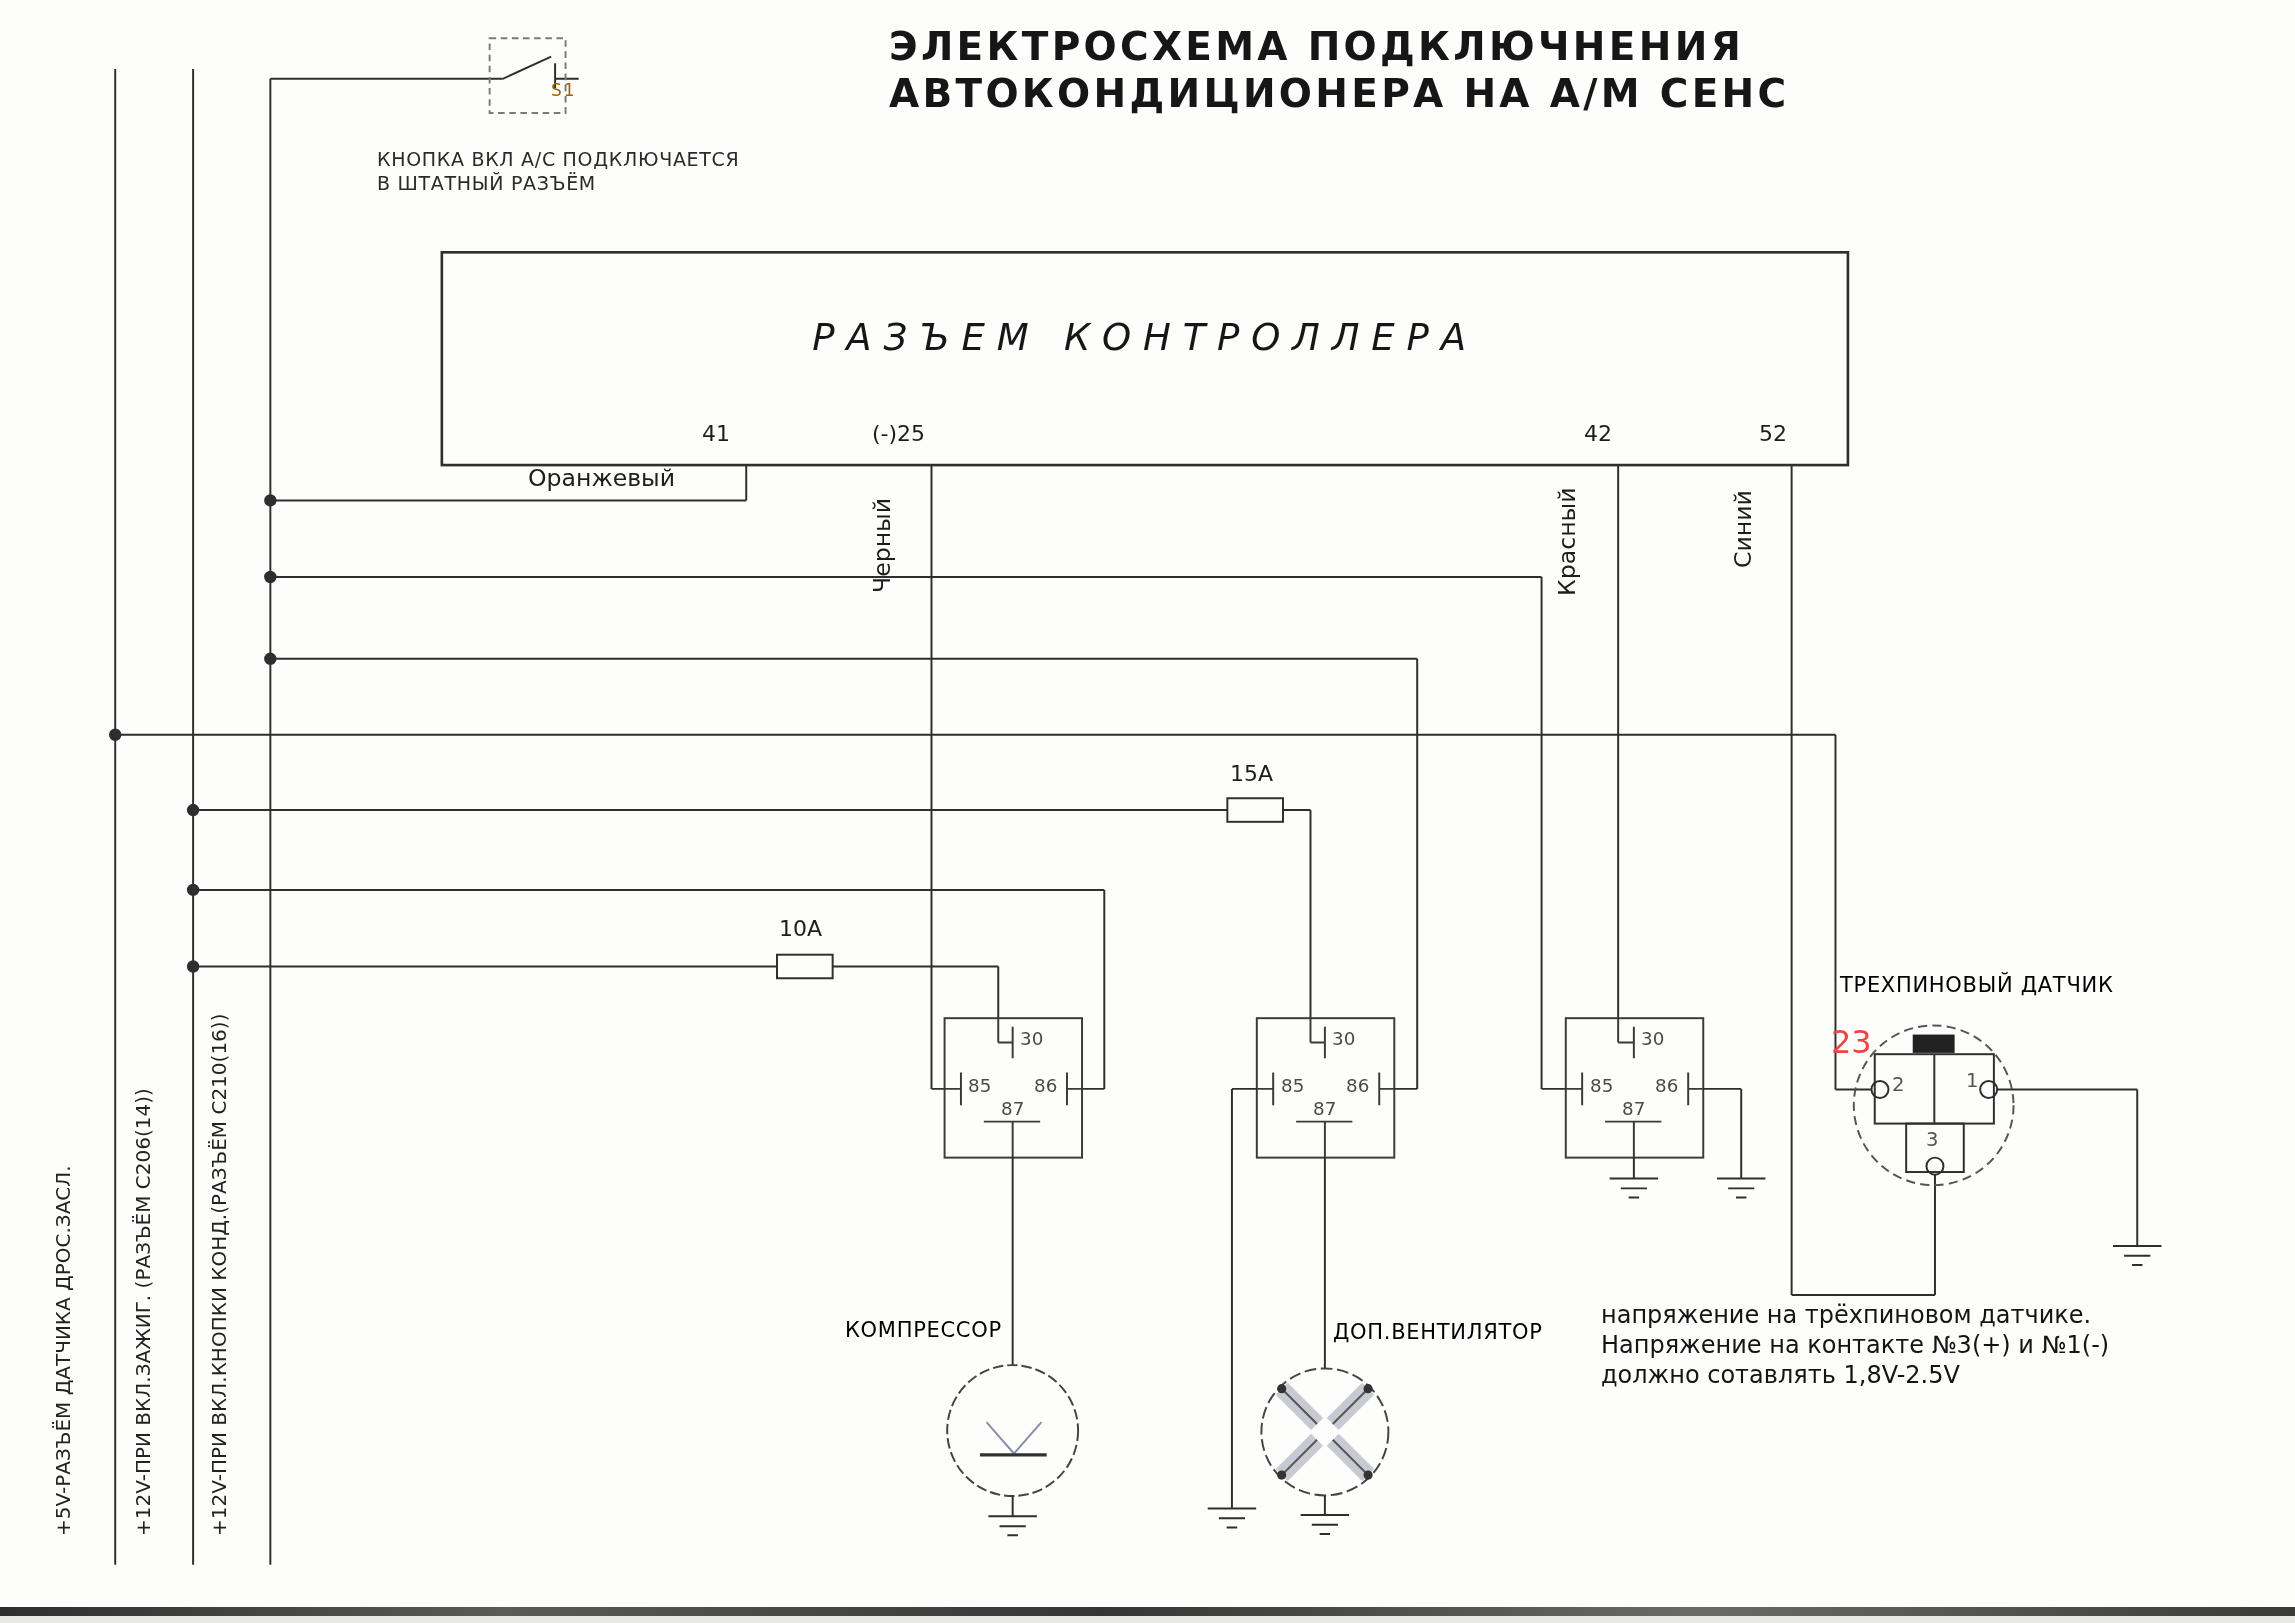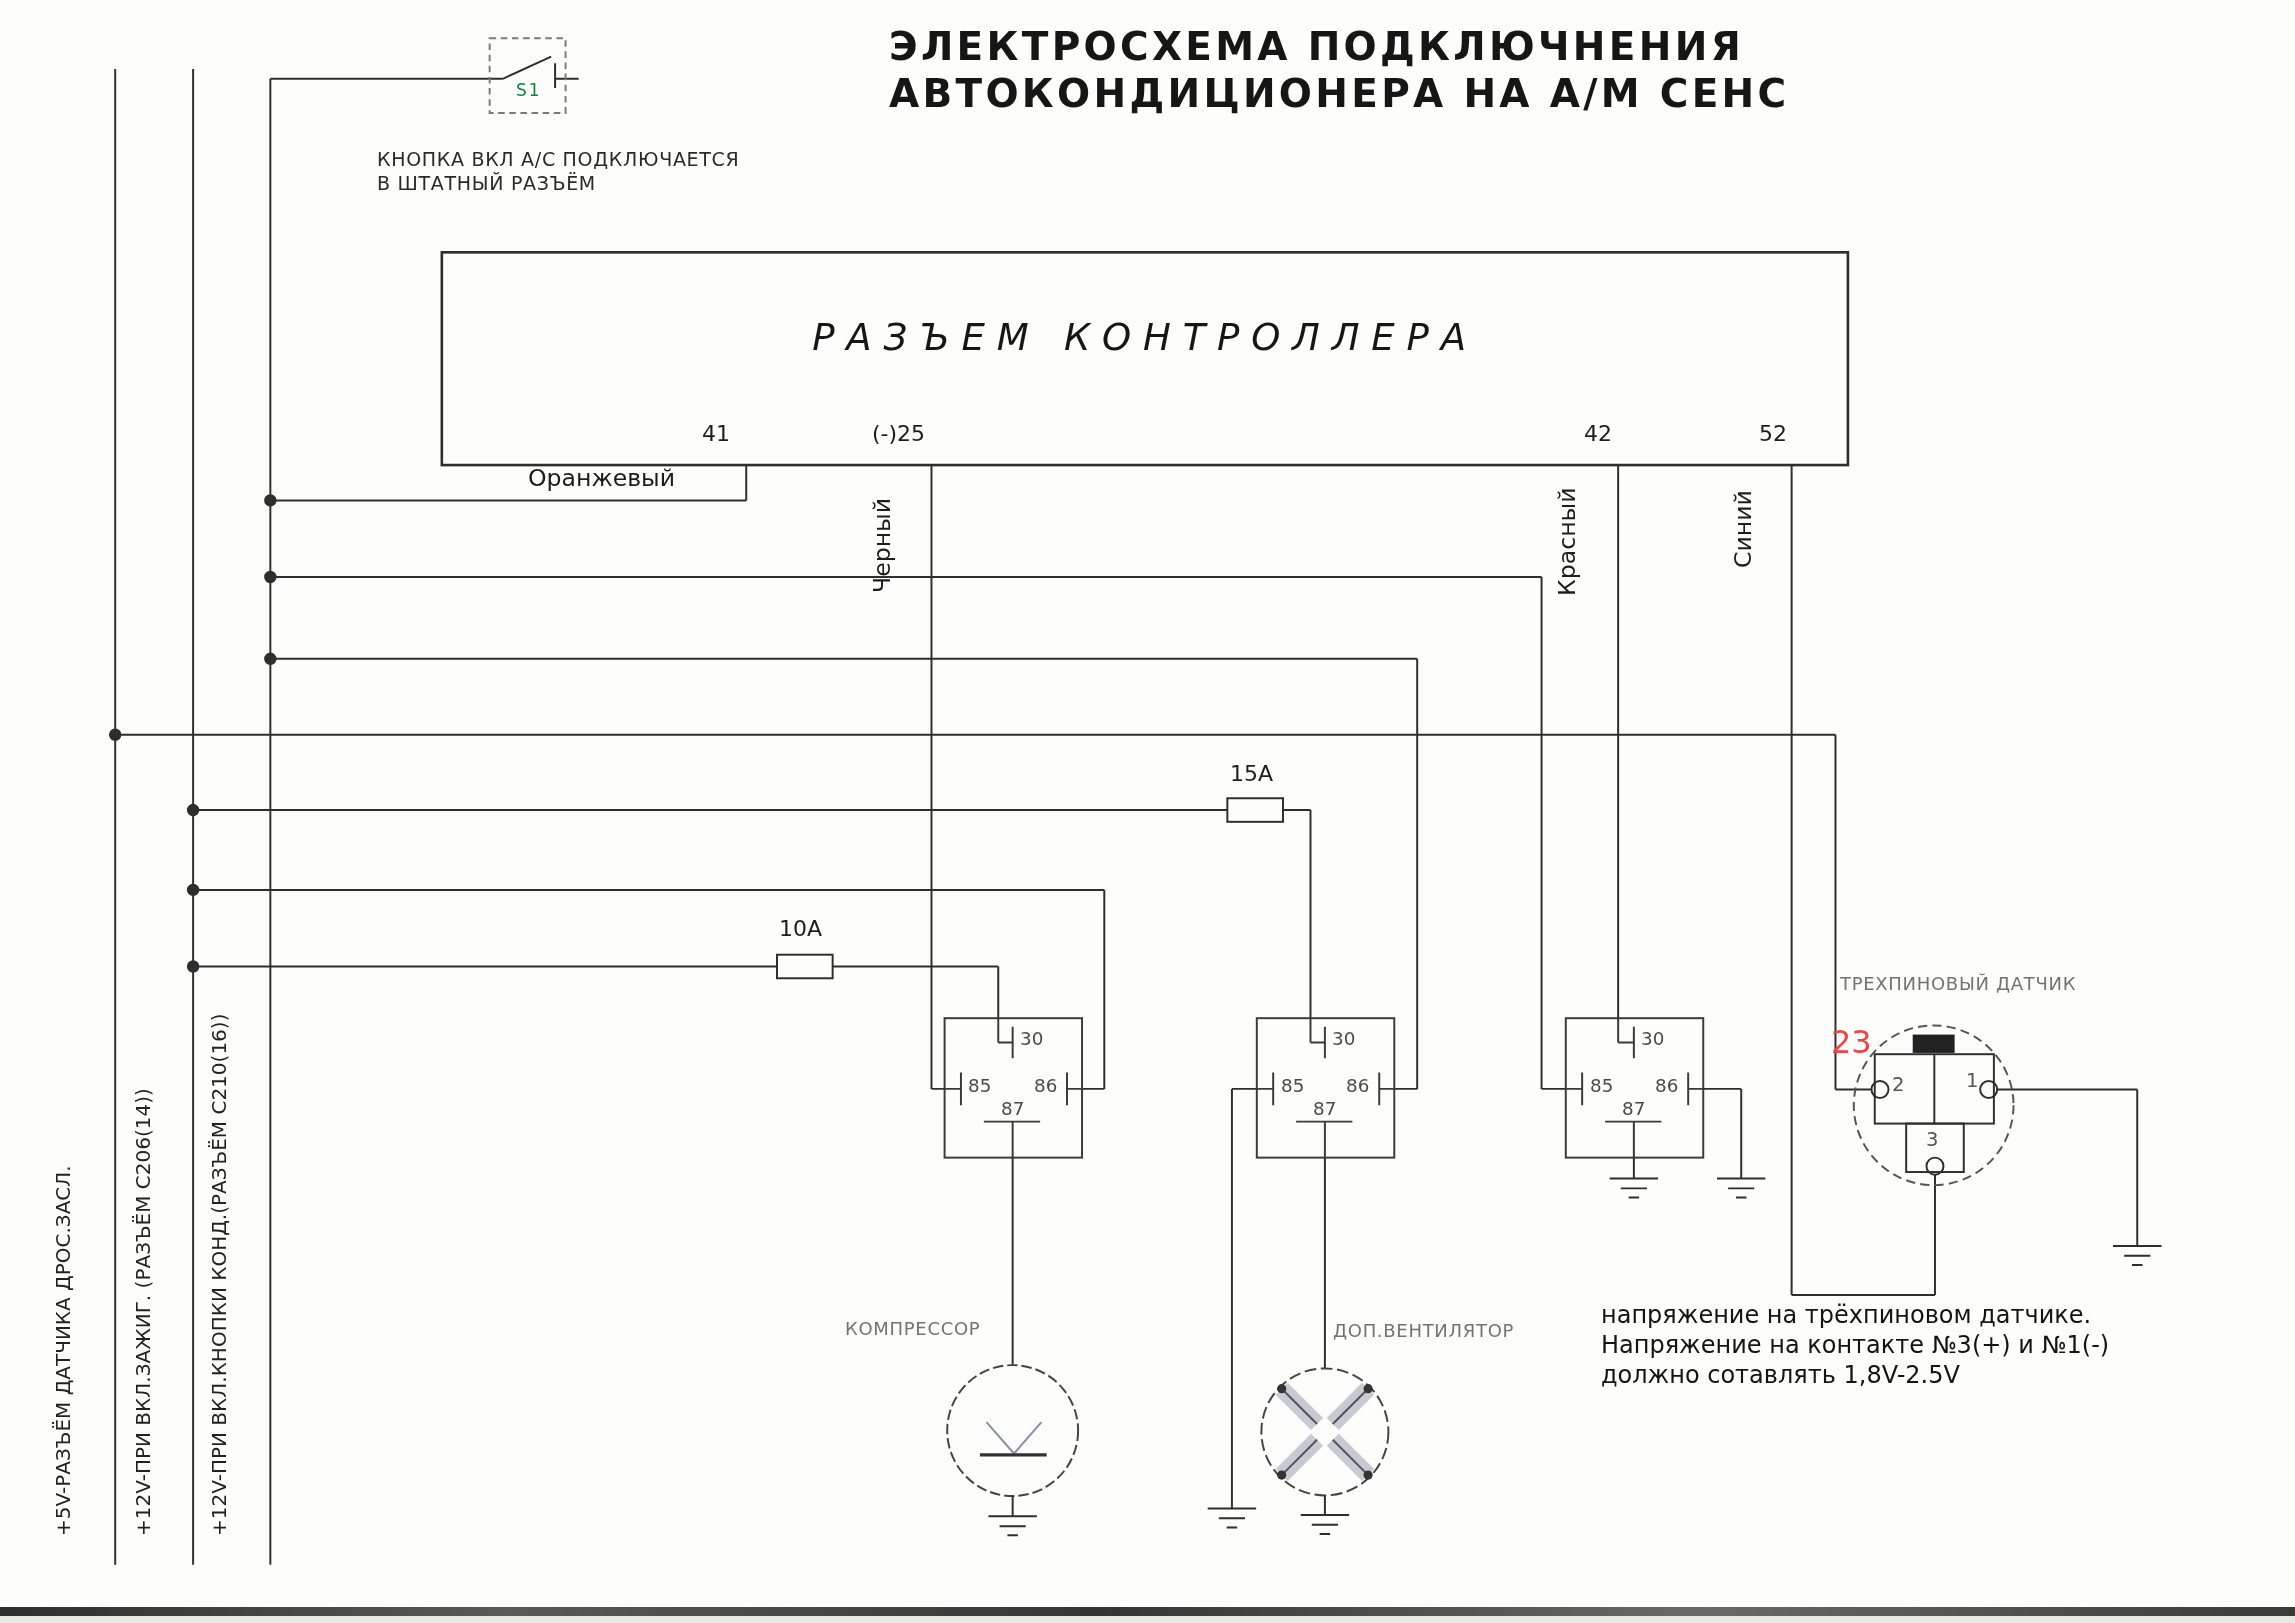--- a/index.html
+++ b/index.html
@@ -10,25 +10,25 @@
        font-family:"DejaVu Sans",sans-serif;}
   .rot{transform:rotate(-90deg);transform-origin:0 100%;height:30px;}
   .title{font-size:39px;font-weight:bold;letter-spacing:3.3px;color:#161616;}
   .caption{font-size:19px;color:#2a2a2a;letter-spacing:0.7px;}
   .conn-title{font-size:37px;letter-spacing:11.8px;color:#161616;text-align:center;width:1406px;font-style:italic;}
   .pin{font-size:22px;width:85px;text-align:right;color:#1d1d1d;}
   .wirelbl{font-size:23.6px;color:#1d1d1d;}
   .feed{font-size:20px;color:#222;}
   .fuse{font-size:22px;color:#1d1d1d;}
   .term{font-size:18.3px;color:#4a4a4a;}
-  .comp{font-size:18px;color:#737373;letter-spacing:0.7px;}
+  .comp{font-size:21px;color:#000000;letter-spacing:0.7px;}
   .spin{font-size:19.6px;color:#555;}
   .wnum{font-size:32px;color:#ef4444;}
   .warn{font-size:24px;color:#141414;}
-  .s1{font-size:17px;color:#15803d;letter-spacing:2px;}
+  .s1{font-size:17px;color:#a16207;letter-spacing:2px;margin-left:35px;}
   #scanband{position:absolute;left:0;top:1607px;width:2295px;height:17px;
     background:linear-gradient(90deg,#2e2e2e,#5a5a58 22%,#353535 48%,#6a6a66 74%,#3a3a38);}
 </style>
 </head>
 <body>
 
 <div id="canvas">
 
 <svg width="2295" height="1624" viewBox="0 0 3506 2480" stroke="#2e2e2e" stroke-width="3" fill="none">
 

